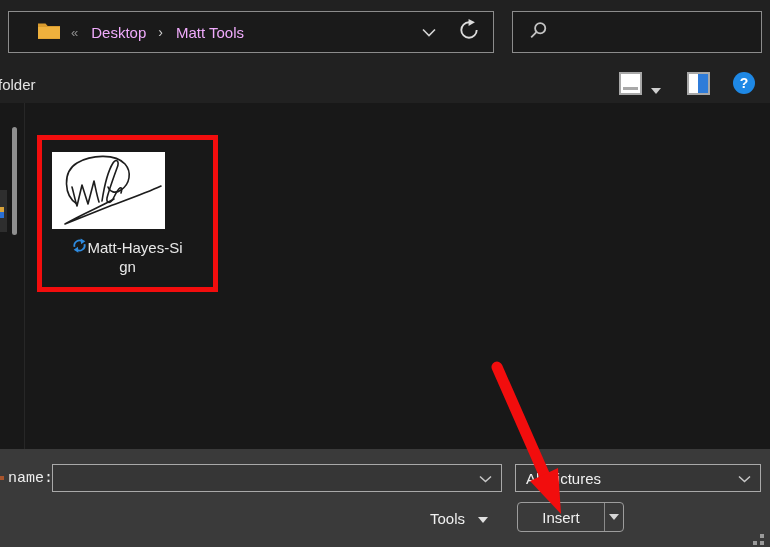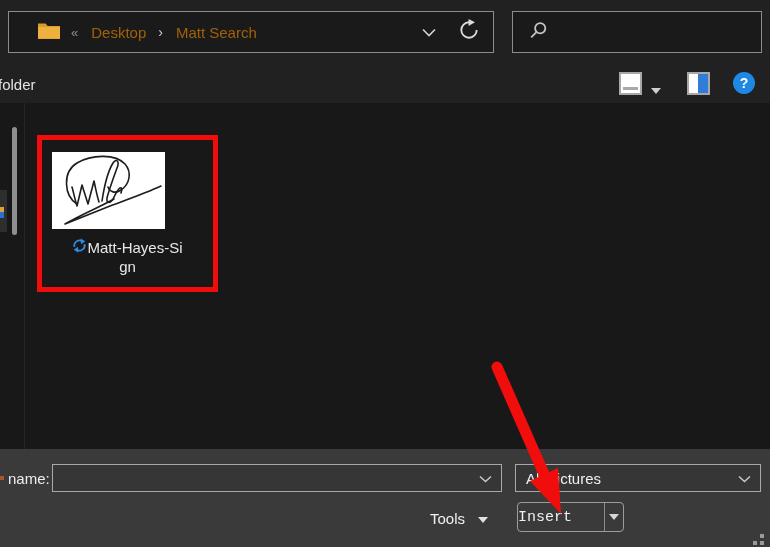--- a/index.html
+++ b/index.html
@@ -5,21 +5,21 @@
   html,body{margin:0;padding:0;background:#000;}
   .screen{position:relative;width:770px;height:547px;background:#212121;overflow:hidden;
           font-family:"Liberation Sans",sans-serif;color:#e8e8e8;}
   .abs{position:absolute;box-sizing:border-box;}
 
   
   .addressbar{left:8px;top:11px;width:486px;height:42px;border:1px solid #8c8c8c;
               background:#1a1a1a;display:flex;align-items:center;}
   .folder-ico{margin-left:28px;flex:0 0 auto;}
   .bc-chev{margin-left:10px;color:#8f8f8f;font-size:13px;}
-  .bc-item{margin-left:13px;font-size:15px;color:#a16207;}
+  .bc-item{margin-left:13px;font-size:15px;color:#f0abfc;}
   .bc-sep{margin-left:12px;color:#cfcfcf;font-size:14px;}
   .addr-spacer{flex:1;}
   .addr-dd{margin-right:22px;}
   .refresh{margin-right:13px;}
 
   .searchbox{left:512px;top:11px;width:250px;height:42px;border:1px solid #8c8c8c;
              background:#1a1a1a;display:flex;align-items:center;padding:0 12px 0 16px;}
   .searchbox input{flex:1;background:transparent;border:none;outline:none;color:#e8e8e8;
                    font-size:15px;font-family:inherit;min-width:0;}
   .searchbox input::placeholder{color:#8f8f8f;}
@@ -44,35 +44,35 @@
   .frag-bot{left:0;top:212px;width:4px;height:6px;background:#2a6fd4;}
 
   .thumb{left:52px;top:152px;width:113px;height:77px;background:#ffffff;}
   .file-label{left:37px;top:238px;width:181px;text-align:center;font-size:15px;
               line-height:19px;color:#e8e8e8;}
   .file-line1{display:inline-flex;align-items:flex-end;gap:0;}
 
   
   .footer{left:0;top:449px;width:770px;height:98px;background:#3a3a3a;}
   .crop-artifact{left:0;top:476px;width:4px;height:4px;background:#a8542c;}
-  .name-label{left:8px;top:470px;font-size:15px;color:#ededed;}
+  .name-label{left:8px;top:470px;font-size:15px;color:#ededed;font-family:Liberation Mono, monospace;}
   .combo{border:1px solid #a9a9a9;background:#363636;display:flex;align-items:center;}
   .fn-combo{left:52px;top:464px;width:450px;height:28px;}
   .fn-combo input{flex:1;background:transparent;border:none;outline:none;color:#e8e8e8;
                   font-size:15px;font-family:inherit;padding:0 8px;min-width:0;}
   .type-combo{left:515px;top:464px;width:246px;height:28px;}
   .type-label{flex:1;padding-left:10px;font-size:15px;color:#f0f0f0;white-space:nowrap;overflow:hidden;}
   .combo-chev{margin-right:9px;flex:0 0 auto;}
 
   .tools{left:430px;top:506px;height:24px;display:flex;align-items:center;gap:13px;}
   .tools-text{font-size:15px;color:#f0f0f0;}
   .btn{border:1px solid #9c9c9c;border-radius:4px;background:transparent;color:#f0f0f0;
        font-size:15px;display:flex;align-items:center;justify-content:center;}
   .insert-btn{left:517px;top:502px;width:107px;height:30px;padding:0;}
-  .insert-main{flex:1;font-family:Liberation Mono, monospace;}
+  .insert-main{flex:1;text-align:center;}
   .insert-div{width:1px;align-self:stretch;background:#8a8a8a;}
   .insert-arrow{width:18px;display:flex;align-items:center;justify-content:center;}
   .cancel-btn{left:643px;top:502px;width:107px;height:30px;}
 
   .grip1{left:753px;top:541px;width:4px;height:4px;background:#9a9a9a;}
   .grip2{left:760px;top:541px;width:4px;height:4px;background:#9a9a9a;}
   .grip3{left:760px;top:534px;width:4px;height:4px;background:#9a9a9a;}
 
   
   .red-rect{left:37px;top:135px;width:181px;height:157px;border:5px solid #f20d0d;z-index:40;
@@ -87,21 +87,21 @@
   <div class="abs addressbar">
     <span class="folder-ico">
       <svg width="24" height="19" viewBox="0 0 24 19">
         <path d="M1 2.5 h7.5 l2.2 2.5 H23 v13 H1 z" fill="#d99b2e"></path>
         <path d="M1 6 h22 v11.5 H1 z" fill="#efb13d"></path>
       </svg>
     </span>
     <span class="bc-chev">«</span>
     <span class="bc-item">Desktop</span>
     <span class="bc-sep">›</span>
-    <span class="bc-item">Matt Search</span>
+    <span class="bc-item">Matt Tools</span>
     <span class="addr-spacer"></span>
     <span class="addr-dd">
       <svg width="14" height="9" viewBox="0 0 14 9">
           <polyline points="1,1.5 7,7.5 13,1.5" fill="none" stroke="#d4d4d4" stroke-width="1.6"></polyline>
         </svg>
     </span>
     <span class="refresh">
       <svg width="22" height="22" viewBox="0 0 20 20">
         <path d="M17 10 a7 7 0 1 1 -7 -7" fill="none" stroke="#dcdcdc" stroke-width="1.7"></path>
         <polygon points="9.6,0 15.4,3 9.6,6.4" fill="#dcdcdc"></polygon>

